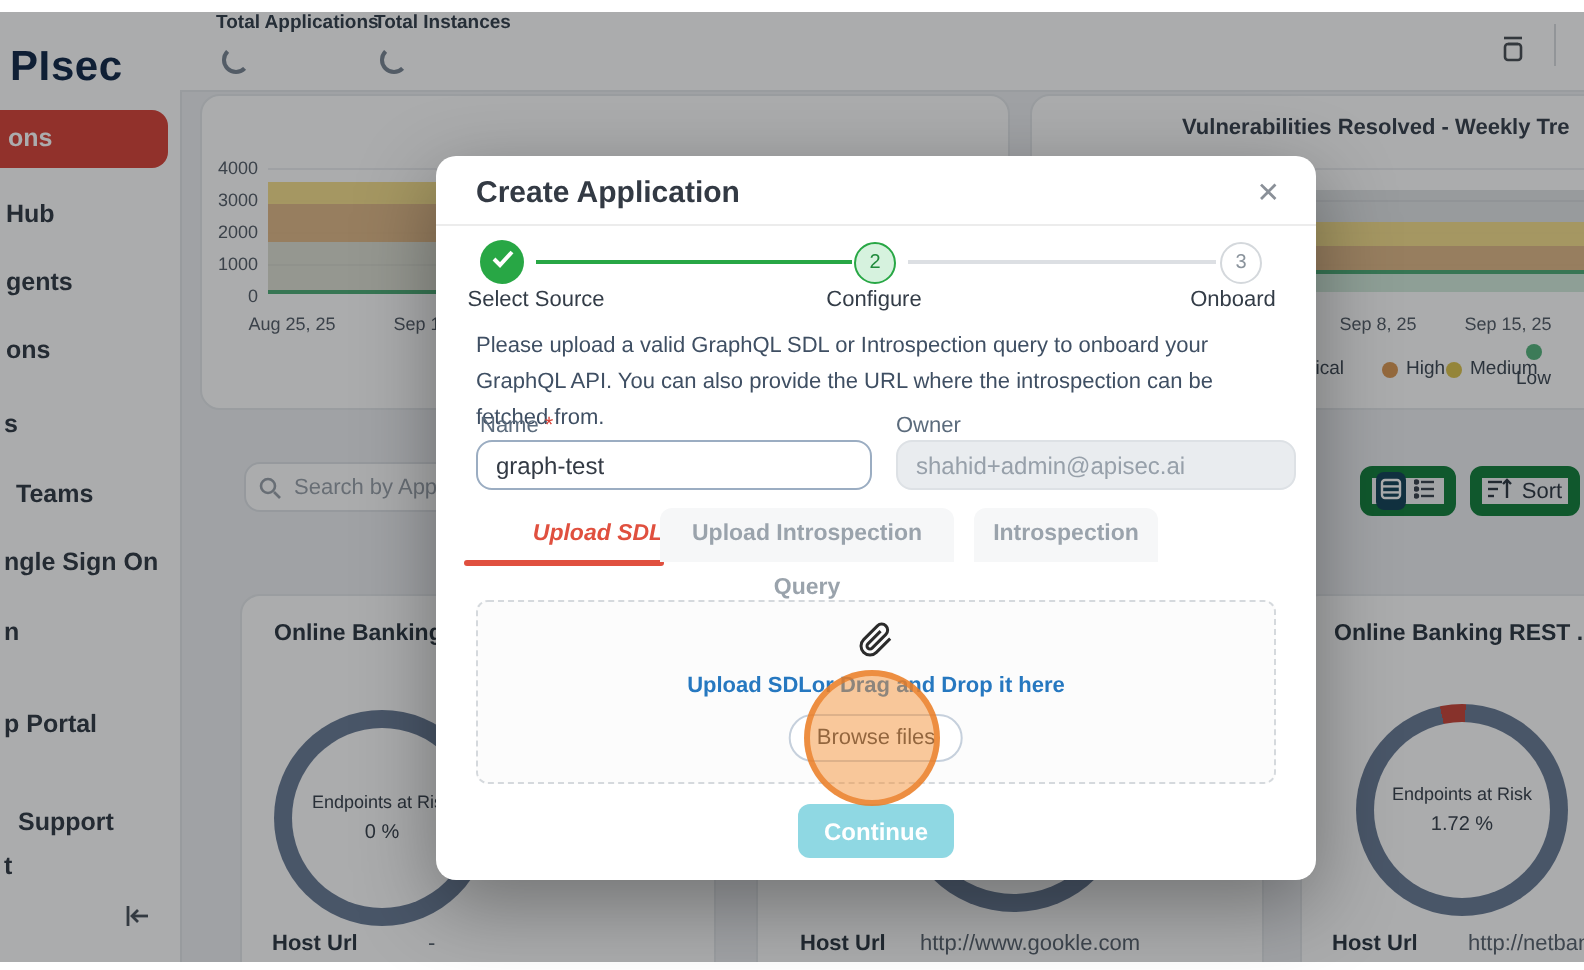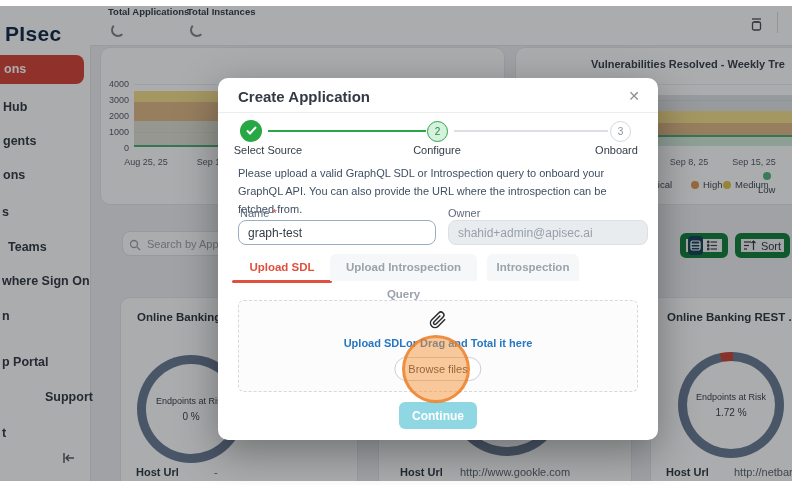--- a/index.html
+++ b/index.html
@@ -78,24 +78,24 @@
   <div class="sidebar">
     <div class="logo">PIsec</div>
     <div class="side-pill">
       <span>ons</span>
     </div>
     <div class="side-item" style="left:3px;top:100px;">Hub</div>
     <div class="side-item" style="left:3px;top:134px;">gents</div>
     <div class="side-item" style="left:3px;top:168px;">ons</div>
     <div class="side-item" style="left:2px;top:205px;">s</div>
     <div class="side-item" style="left:8px;top:240px;">Teams</div>
-    <div class="side-item" style="left:2px;top:274px;">where Sign On</div>
+    <div class="side-item" style="left:2px;top:274px;">ngle Sign On</div>
     <div class="side-item" style="left:2px;top:309px;">n</div>
     <div class="side-item" style="left:2px;top:355px;">p Portal</div>
-    <div class="side-item" style="left:9px;top:390px;margin-left:36px;">Support</div>
+    <div class="side-item" style="left:9px;top:404px;">Support</div>
     <div class="side-item" style="left:2px;top:426px;">t</div>
     <button class="collapse-btn">
       <span>
         <svg width="14" height="12" viewBox="0 0 14 12" fill="none" stroke="#4a525b" stroke-width="1.4">
           <line x1="2" y1="1" x2="2" y2="11"></line>
             <line x1="12" y1="6" x2="4" y2="6"></line>
             <polyline points="7,3 4,6 7,9"></polyline>
         </svg>
       </span>
     </button>
@@ -274,32 +274,32 @@
     <div class="modal-desc">Please upload a valid GraphQL SDL or Introspection query to onboard your GraphQL API. You can also provide the URL where the introspection can be fetched from.</div>
 
     <div class="fld-lab" style="left:22px;">
       <span>Name</span>
       <span class="req">*</span>
     </div>
     <div class="fld-lab" style="left:230px;">Owner</div>
     <input class="fld name" type="text" value="graph-test" style="">
     <input class="fld owner" type="text" disabled="" value="shahid+admin@apisec.ai" style="">
 
-    <div class="tab active" style="left:17px;width:94px;">Upload SDL</div>
+    <div class="tab active" style="left:34px;width:94px;font-style:italic;">Upload SDL</div>
     <div class="tab-underline"></div>
     <div class="tab inactive" style="left:112px;width:147px;">Upload Introspection Query</div>
     <div class="tab inactive" style="left:269px;width:92px;">Introspection</div>
 
     <div class="dropzone">
       <div class="ab" style="left:50%;transform:translateX(-50%);top:9px;">
         <svg width="18" height="20" viewBox="0 0 24 24" fill="none" stroke="#2b2b2b" stroke-width="2">
           <path d="M21.44 11.05l-9.19 9.19a6 6 0 0 1-8.49-8.49l9.19-9.19a4 4 0 0 1 5.66 5.66l-9.2 9.19a2 2 0 0 1-2.83-2.83l8.49-8.48"></path>
         </svg>
       </div>
-      <div class="dz-text">Upload SDLor Drag and Total it here</div>
+      <div class="dz-text">Upload SDLor Drag and Drop it here</div>
       <button class="browse">Browse files</button>
     </div>
 
     <button class="continue">Continue</button>
   </div>
 
   <div class="annotation"></div>
 
 </div>
 

